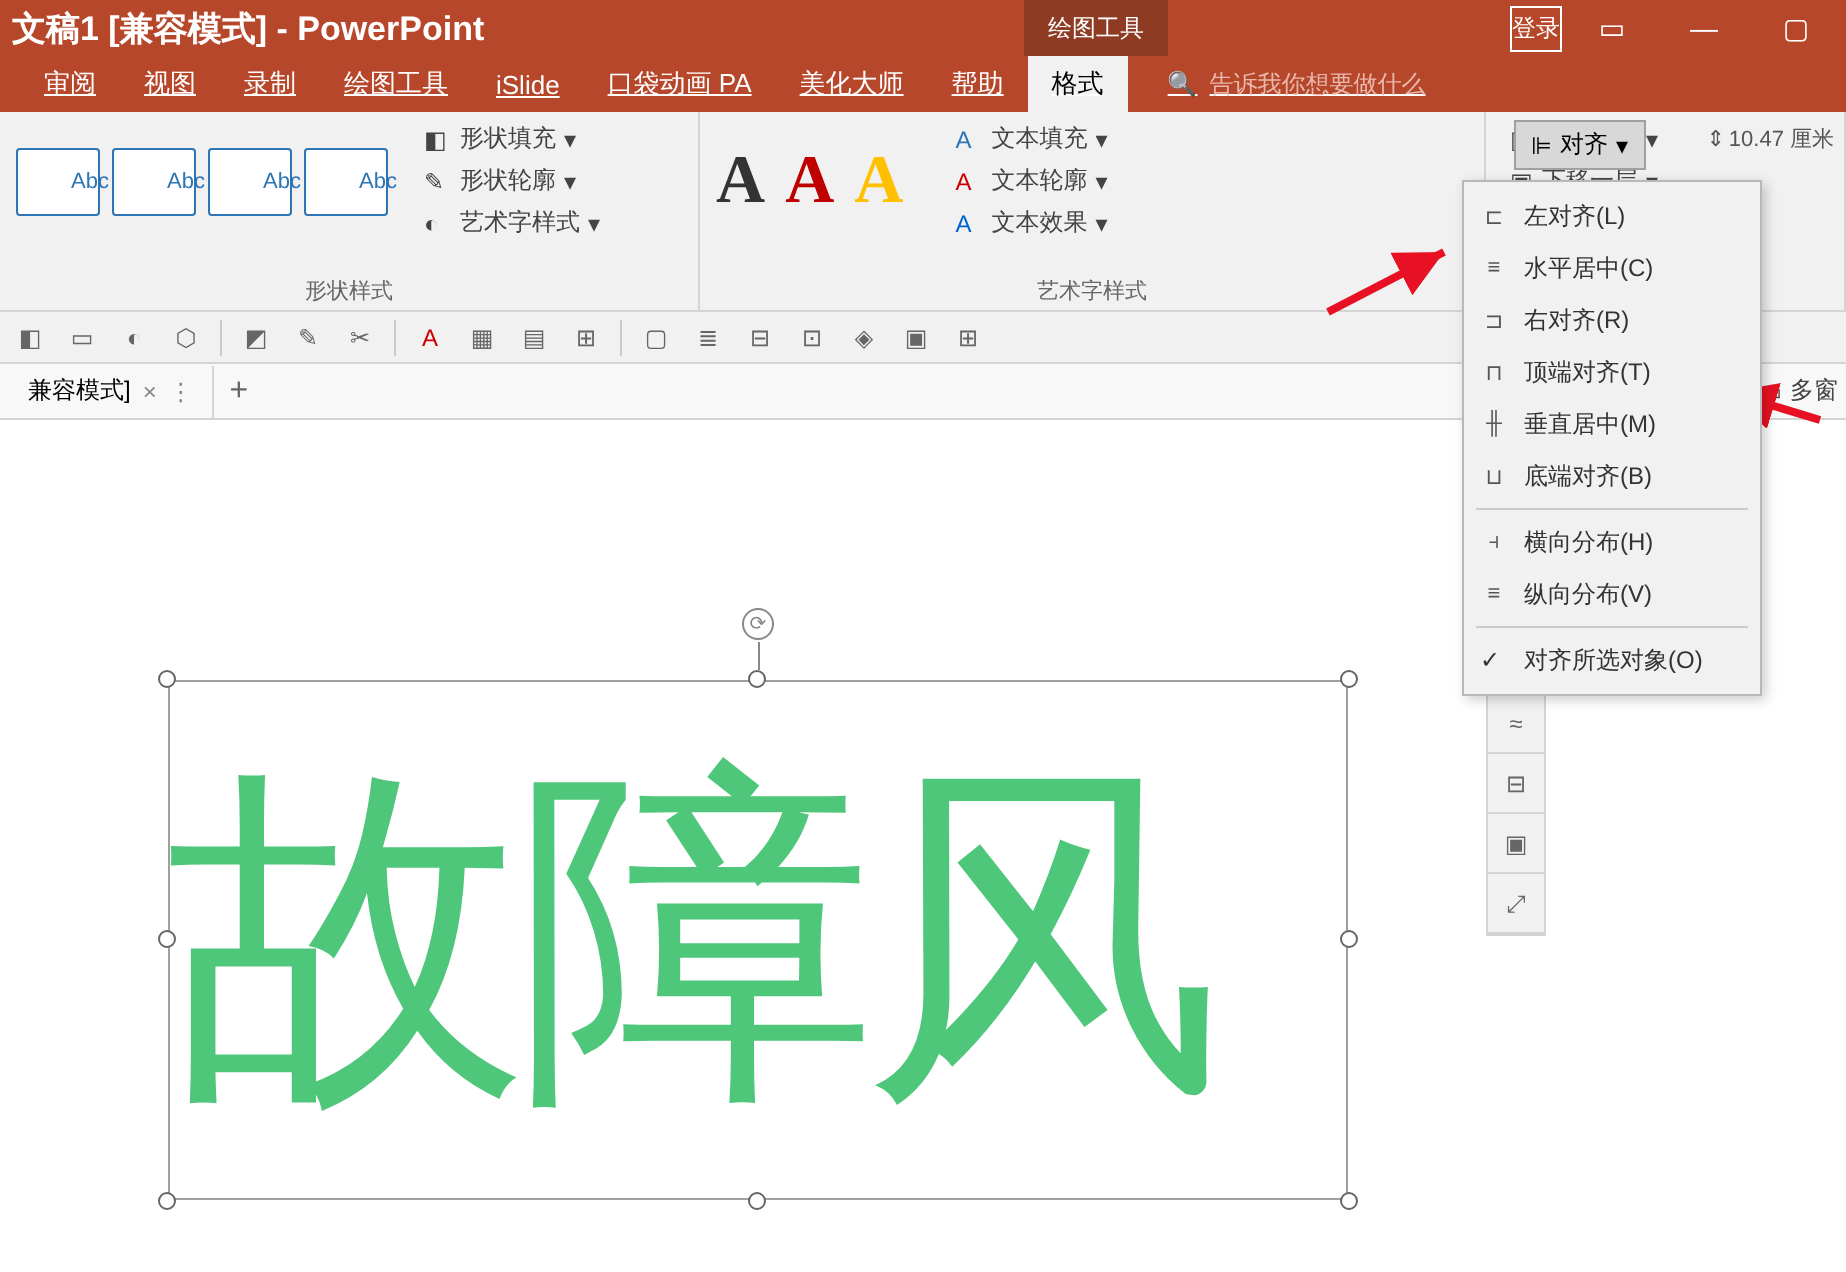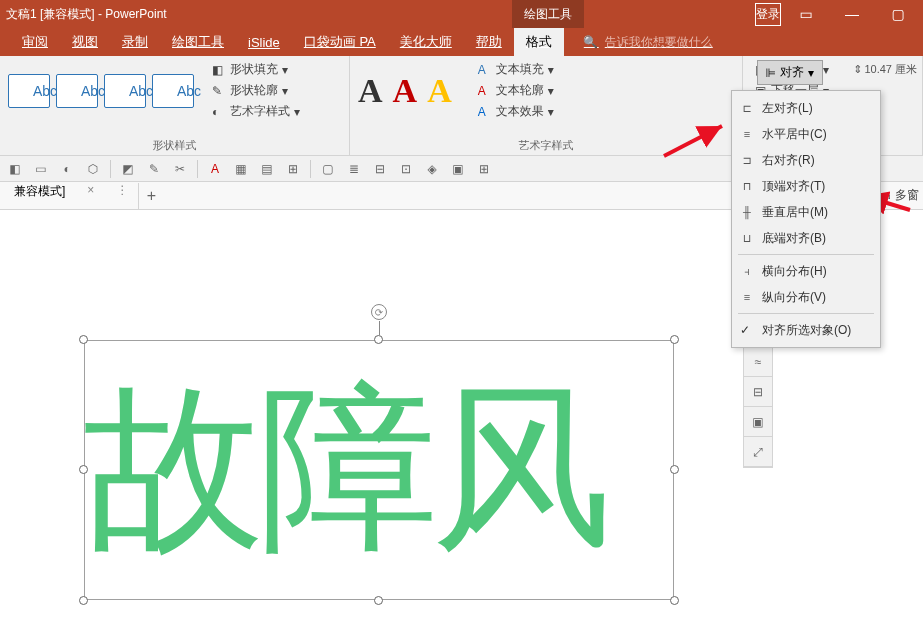--- a/index.html
+++ b/index.html
@@ -1,37 +1,37 @@
 <!DOCTYPE html>
 <html><head>
 <meta charset="utf-8">
 <style>
 * { margin: 0; padding: 0; box-sizing: border-box; font-family: "Microsoft YaHei", sans-serif; }
 body { width: 923px; height: 636px; background: #fff; overflow: hidden; position: relative; font-size: 12px; }
 
 .titlebar { height: 28px; background: #B7472A; color: #fff; display: flex; align-items: center; padding: 0 4px; }
-.titlebar .doc { font-size: 12px; padding-left: 2px; }
+.titlebar .doc { font-size: 17px; padding-left: 2px; font-weight: bold; }
 .titlebar .tool { position: absolute; left: 512px; top: 0; height: 28px; background: #8F3A22; padding: 0 12px; display: flex; align-items: center; font-size: 12px; }
 .titlebar .right { margin-left: auto; display: flex; align-items: center; gap: 4px; }
 .titlebar .login { border: 1px solid #fff; padding: 2px 0; font-size: 12px; }
 .titlebar .winbtn { width: 42px; height: 28px; display: flex; align-items: center; justify-content: center; font-size: 14px; }
 
 .menubar { height: 28px; background: #B7472A; color: #fff; display: flex; align-items: center; padding-left: 10px; text-decoration: underline; }
 .menubar .tab { padding: 0 12px; height: 28px; display: flex; align-items: center; font-size: 13px; cursor: pointer; }
 .menubar .tab.active { background: #F1F1F1; color: #000000; }
 .menubar .search { margin-left: 20px; display: flex; align-items: center; color: #E8B8AC; font-size: 12px; }
 .menubar .search-icon { margin-right: 6px; }
 
 .ribbon { height: 100px; background: #F1F1F1; border-bottom: 1px solid #D4D4D4; display: flex; position: relative; }
 .ribbon-group { border-right: 1px solid #D4D4D4; padding: 4px 8px 2px; display: flex; flex-direction: column; }
 .ribbon-group .label { text-align: center; font-size: 11px; color: #666; margin-top: auto; padding-top: 4px; }
 
 .shape-styles { width: 350px; }
 .shape-row { display: flex; gap: 6px; align-items: center; }
-.shape-sample { width: 42px; height: 34px; border: 1px solid #2E75B6; background: #fff; display: flex; align-items: center; justify-content: center; color: #2E75B6; font-size: 14px; border-radius: 2px; padding-left: 32px; }
+.shape-sample { width: 42px; height: 34px; border: 1px solid #2E75B6; background: #fff; display: flex; align-items: center; justify-content: center; color: #2E75B6; font-size: 11px; border-radius: 2px; padding-left: 32px; }
 .shape-opts { margin-left: 8px; display: flex; flex-direction: column; gap: 2px; font-size: 12px; color: #444; }
 .shape-opt { display: flex; align-items: center; gap: 4px; padding: 1px 4px; }
 .shape-opt .ic { width: 14px; height: 14px; display: inline-block; }
 
 .wordart { flex: 1; }
 .wa-row { display: flex; gap: 10px; align-items: center; }
 .wa-sample { font-size: 34px; font-weight: bold; font-family: Georgia, serif; }
 .wa1 { color: #333; }
 .wa2 { color: #C00000; }
 .wa3 { color: #FFC000; }
@@ -42,21 +42,21 @@
 .arr-item { display: flex; align-items: center; gap: 4px; padding: 1px 4px; }
 
 .align-btn { position: absolute; right: 100px; top: 4px; padding: 3px 8px; background: #D8D8D8; border: 1px solid #A0A0A0; font-size: 12px; display: flex; align-items: center; gap: 4px; }
 .size-box { position: absolute; right: 6px; top: 6px; font-size: 11px; color: #555; display: flex; align-items: center; gap: 2px; }
 
 .qat { height: 26px; background: #F1F1F1; border-bottom: 1px solid #D4D4D4; display: flex; align-items: center; padding: 0 6px; gap: 8px; }
 .qat .qi { width: 18px; height: 18px; display: flex; align-items: center; justify-content: center; color: #666; font-size: 12px; }
 .qat .sep { width: 1px; height: 18px; background: #CCC; }
 
 .tabbar { height: 28px; background: #F8F8F8; border-bottom: 1px solid #D4D4D4; display: flex; align-items: center; padding-left: 4px; position: relative; }
-.doctab { height: 26px; padding: 0 10px; display: flex; align-items: flex-start; gap: 22px; font-size: 12px; border-right: 1px solid #D4D4D4; }
+.doctab { height: 26px; padding: 0 10px; display: flex; align-items: center; gap: 6px; font-size: 12px; border-right: 1px solid #D4D4D4; }
 .doctab .close { color: #888; cursor: pointer; }
 .addtab { width: 24px; text-align: center; color: #666; font-size: 16px; cursor: pointer; }
 .tabbar .duoch { position: absolute; right: 4px; font-size: 12px; color: #444; display: flex; align-items: center; gap: 4px; }
 
 .canvas { position: relative; height: 426px; background: #fff; }
 .shape-box { position: absolute; left: 84px; top: 130px; width: 590px; height: 260px; }
 .shape-outline { position: absolute; inset: 0; border: 1px solid #A0A0A0; }
 .handle { position: absolute; width: 9px; height: 9px; background: #fff; border: 1px solid #666; border-radius: 50%; }
 .h-tl { left: -5px; top: -5px; } .h-tr { right: -5px; top: -5px; }
 .h-bl { left: -5px; bottom: -5px; } .h-br { right: -5px; bottom: -5px; }

